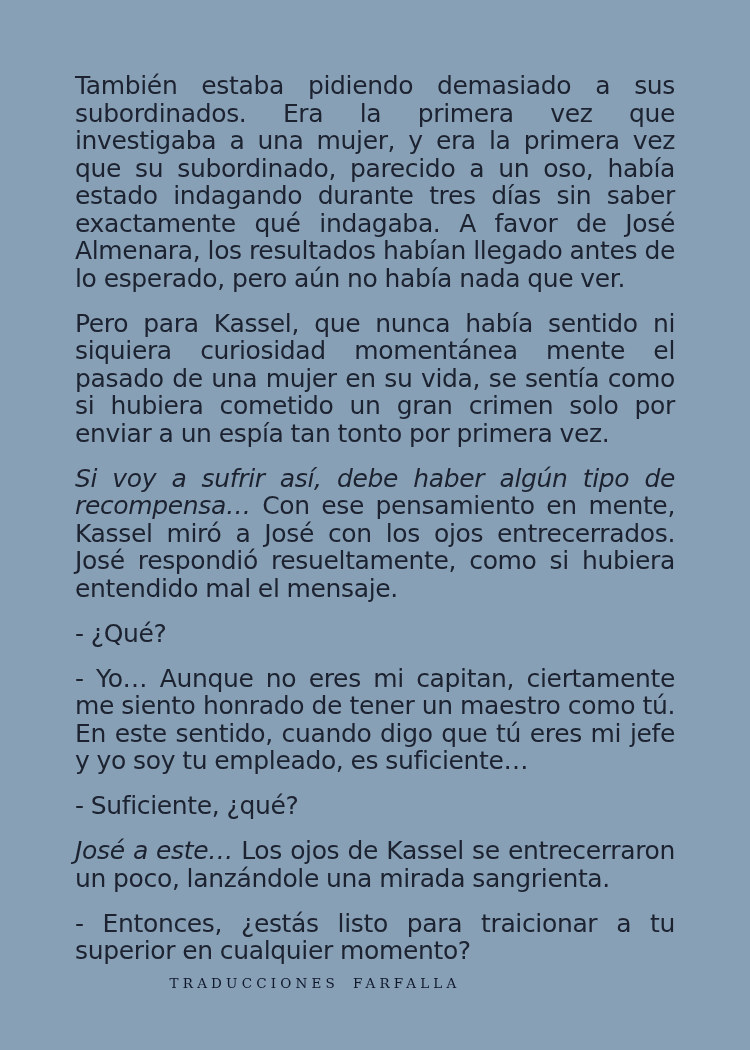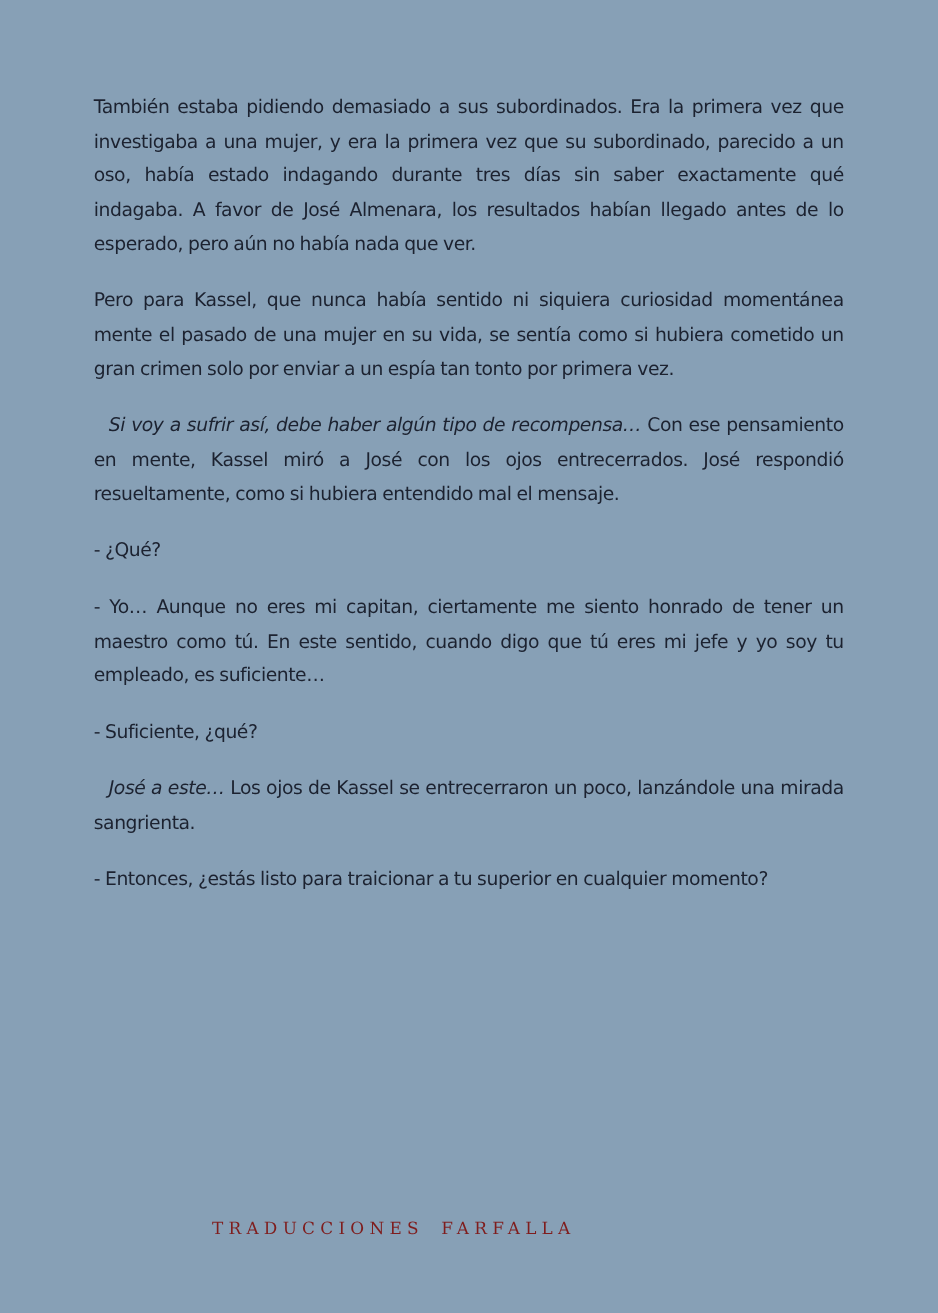--- a/index.html
+++ b/index.html
@@ -12,48 +12,47 @@
       background: #87a0b6;
       position: relative;
       overflow: hidden;
     }
     .page {
       position: absolute;
       left: 75px;
       top: 72px;
       width: 600px;
       font-family: "DejaVu Sans", sans-serif;
-      font-size: 15px;
+      font-size: 25px;
       line-height: 27.5px;
       color: #1c2230;
       letter-spacing: -0.35px;
       word-spacing: -0.5px;
     }
     .page p {
       margin: 0 0 17.5px 0;
       text-align: justify;
       text-align-last: left;
     }
     .page p.last {
       margin-bottom: 16px;
     }
     .page em {
       font-style: italic;
-      margin-left: 12px;
     }
     .footer {
       position: absolute;
       left: 0;
       top: 975px;
       width: 630px;
       text-align: center;
       font-family: "DejaVu Serif", serif;
       font-size: 13.5px;
       letter-spacing: 4.2px;
-      color: #7f1d1d;
+      color: #0f172a;
     }
     .footer .gap {
       display: inline-block;
       width: 14px;
     }
   </style>
 </head>
 <body>
 
 <div class="page">

